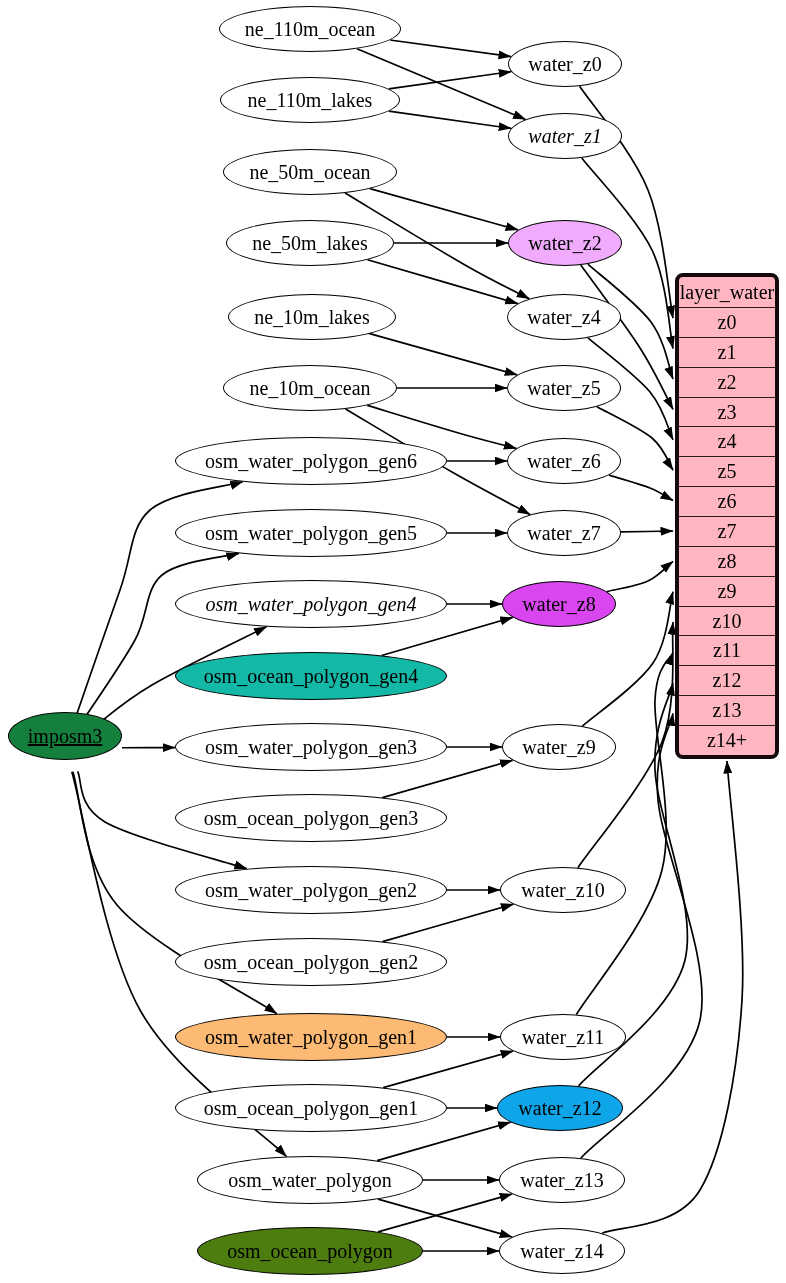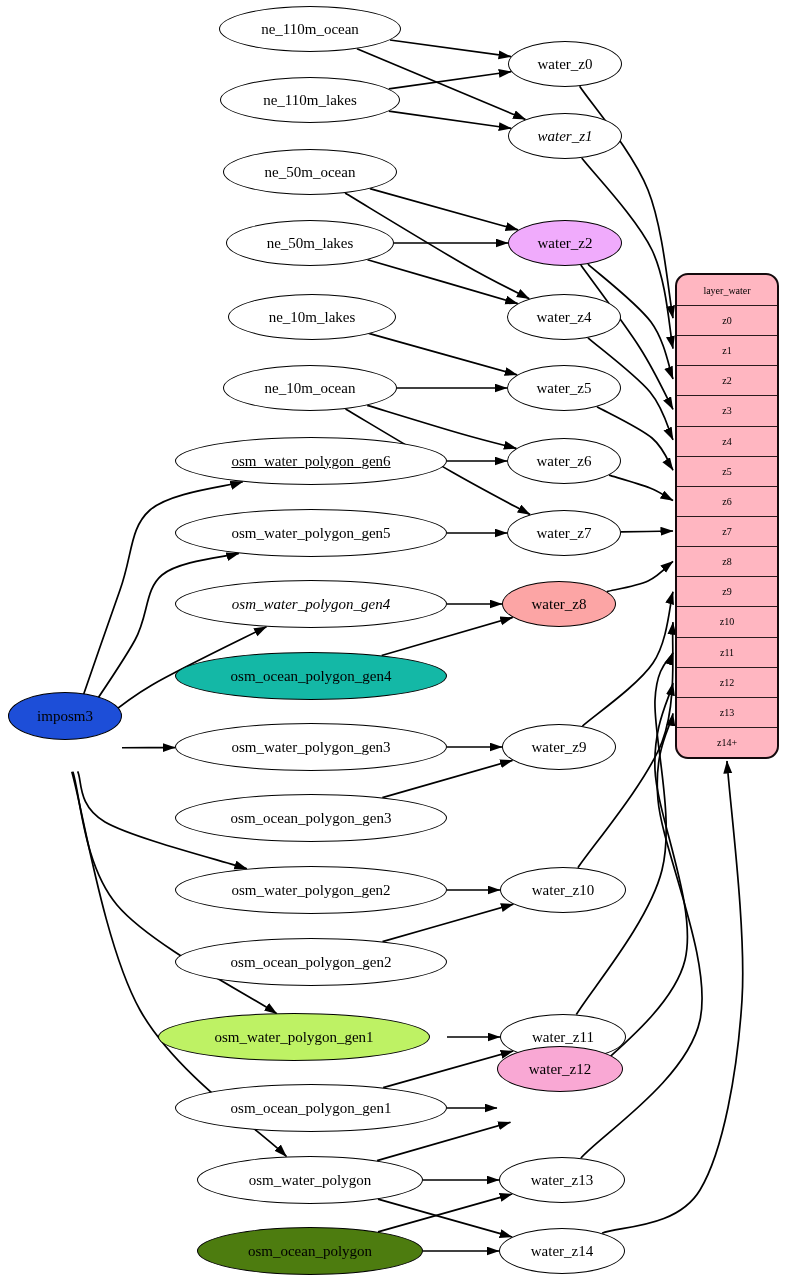--- a/index.html
+++ b/index.html
@@ -12,31 +12,31 @@
     overflow:hidden;
   }
   #edges-svg{position:absolute;left:0;top:0;width:786px;height:1283px;}
   .node{
     position:absolute;
     box-sizing:border-box;
     border:1.6px solid #000;
     border-radius:50%;
     background:#fff;
     display:flex;align-items:center;justify-content:center;
-    font-size:15px;
+    font-size:20px;
     white-space:nowrap;
   }
   .record{
     position:absolute;
     box-sizing:border-box;
-    border:2px solid #0f766e;
-    border-radius:13px;
+    border:4px solid #0f766e;
+    border-radius:8px;
     overflow:hidden;
     display:flex;flex-direction:column;
-    font-size:10px;
+    font-size:20px;
   }
   .record .rheader{
     box-sizing:border-box;
     display:flex;align-items:center;justify-content:center;
     flex:0 0 30px;
   }
   .record .rrow{
     box-sizing:border-box;
     flex:1 1 auto;
     display:flex;align-items:center;justify-content:center;
@@ -124,41 +124,41 @@
         <div class="rrow">z12</div>
         <div class="rrow">z13</div>
         <div class="rrow">z14+</div>
       </div>
       <div class="node" style="left: 219px; top: 6px; width: 182px; height: 46px; background: rgb(255, 255, 255); border-color: rgb(0, 0, 0);">ne_110m_ocean</div>
       <div class="node" style="left: 220px; top: 77px; width: 180px; height: 46px; background: rgb(255, 255, 255); border-color: rgb(0, 0, 0);">ne_110m_lakes</div>
       <div class="node" style="left: 223px; top: 149px; width: 174px; height: 46px; background: rgb(255, 255, 255); border-color: rgb(0, 0, 0);">ne_50m_ocean</div>
       <div class="node" style="left: 226px; top: 220px; width: 168px; height: 46px; background: rgb(255, 255, 255); border-color: rgb(0, 0, 0);">ne_50m_lakes</div>
       <div class="node" style="left: 228px; top: 294px; width: 168px; height: 46px; background: rgb(255, 255, 255); border-color: rgb(0, 0, 0);">ne_10m_lakes</div>
       <div class="node" style="left: 223px; top: 365px; width: 174px; height: 46px; background: rgb(255, 255, 255); border-color: rgb(0, 0, 0);">ne_10m_ocean</div>
-      <div class="node" style="left: 175px; top: 437px; width: 272px; height: 48px; background: rgb(255, 255, 255); border-color: rgb(0, 0, 0); text-decoration: underline;">osm_water_polygon_gen6</div>
+      <div class="node" style="left: 175px; top: 437px; width: 272px; height: 48px; background: rgb(255, 255, 255); border-color: rgb(0, 0, 0);">osm_water_polygon_gen6</div>
       <div class="node" style="left: 175px; top: 509px; width: 272px; height: 48px; background: rgb(255, 255, 255); border-color: rgb(0, 0, 0);">osm_water_polygon_gen5</div>
       <div class="node" style="left: 175px; top: 580px; width: 272px; height: 48px; background: rgb(255, 255, 255); border-color: rgb(0, 0, 0); font-style: italic;">osm_water_polygon_gen4</div>
       <div class="node" style="left: 175px; top: 652px; width: 272px; height: 48px; background: #14b8a6; border-color: rgb(0, 0, 0);">osm_ocean_polygon_gen4</div>
       <div class="node" style="left: 175px; top: 723px; width: 272px; height: 48px; background: rgb(255, 255, 255); border-color: rgb(0, 0, 0);">osm_water_polygon_gen3</div>
       <div class="node" style="left: 175px; top: 794px; width: 272px; height: 48px; background: rgb(255, 255, 255); border-color: rgb(0, 0, 0);">osm_ocean_polygon_gen3</div>
       <div class="node" style="left: 175px; top: 866px; width: 272px; height: 48px; background: rgb(255, 255, 255); border-color: rgb(0, 0, 0);">osm_water_polygon_gen2</div>
       <div class="node" style="left: 175px; top: 938px; width: 272px; height: 48px; background: rgb(255, 255, 255); border-color: rgb(0, 0, 0);">osm_ocean_polygon_gen2</div>
-      <div class="node" style="left: 158px; top: 1013px; width: 272px; height: 48px; background: #bef264; border-color: rgb(0, 0, 0);">osm_water_polygon_gen1</div>
+      <div class="node" style="left: 175px; top: 1013px; width: 272px; height: 48px; background: #fdba74; border-color: rgb(0, 0, 0);">osm_water_polygon_gen1</div>
       <div class="node" style="left: 175px; top: 1084px; width: 272px; height: 48px; background: rgb(255, 255, 255); border-color: rgb(0, 0, 0);">osm_ocean_polygon_gen1</div>
       <div class="node" style="left: 197px; top: 1156px; width: 226px; height: 48px; background: rgb(255, 255, 255); border-color: rgb(0, 0, 0);">osm_water_polygon</div>
       <div class="node" style="left: 197px; top: 1227px; width: 226px; height: 48px; background: #4d7c0f; border-color: rgb(0, 0, 0);">osm_ocean_polygon</div>
-      <div class="node" style="left: 8px; top: 692px; width: 114px; height: 48px; background: #1d4ed8; border-color: rgb(0, 0, 0);">imposm3</div>
+      <div class="node" style="left: 8px; top: 712px; width: 114px; height: 48px; background: #15803d; border-color: rgb(0, 0, 0); text-decoration: underline;">imposm3</div>
       <div class="node" style="left: 508px; top: 41px; width: 114px; height: 46px; background: rgb(255, 255, 255); border-color: rgb(0, 0, 0);">water_z0</div>
       <div class="node" style="left: 508px; top: 113px; width: 114px; height: 46px; background: rgb(255, 255, 255); border-color: rgb(0, 0, 0); font-style: italic;">water_z1</div>
       <div class="node" style="left: 508px; top: 220px; width: 114px; height: 46px; background: #f0abfc; border-color: rgb(0, 0, 0);">water_z2</div>
       <div class="node" style="left: 507px; top: 294px; width: 114px; height: 46px; background: rgb(255, 255, 255); border-color: rgb(0, 0, 0);">water_z4</div>
       <div class="node" style="left: 507px; top: 365px; width: 114px; height: 46px; background: rgb(255, 255, 255); border-color: rgb(0, 0, 0);">water_z5</div>
       <div class="node" style="left: 507px; top: 438px; width: 114px; height: 46px; background: rgb(255, 255, 255); border-color: rgb(0, 0, 0);">water_z6</div>
       <div class="node" style="left: 507px; top: 510px; width: 114px; height: 46px; background: rgb(255, 255, 255); border-color: rgb(0, 0, 0);">water_z7</div>
-      <div class="node" style="left: 502px; top: 581px; width: 114px; height: 46px; background: #fca5a5; border-color: rgb(0, 0, 0);">water_z8</div>
+      <div class="node" style="left: 502px; top: 581px; width: 114px; height: 46px; background: #d946ef; border-color: rgb(0, 0, 0);">water_z8</div>
       <div class="node" style="left: 502px; top: 724px; width: 114px; height: 46px; background: rgb(255, 255, 255); border-color: rgb(0, 0, 0);">water_z9</div>
       <div class="node" style="left: 500px; top: 867px; width: 126px; height: 46px; background: rgb(255, 255, 255); border-color: rgb(0, 0, 0);">water_z10</div>
       <div class="node" style="left: 500px; top: 1014px; width: 126px; height: 46px; background: rgb(255, 255, 255); border-color: rgb(0, 0, 0);">water_z11</div>
-      <div class="node" style="left: 497px; top: 1046px; width: 126px; height: 46px; background: #f9a8d4; border-color: rgb(0, 0, 0);">water_z12</div>
+      <div class="node" style="left: 497px; top: 1085px; width: 126px; height: 46px; background: #0ea5e9; border-color: rgb(0, 0, 0);">water_z12</div>
       <div class="node" style="left: 499px; top: 1157px; width: 126px; height: 46px; background: rgb(255, 255, 255); border-color: rgb(0, 0, 0);">water_z13</div>
       <div class="node" style="left: 499px; top: 1228px; width: 126px; height: 46px; background: rgb(255, 255, 255); border-color: rgb(0, 0, 0);">water_z14</div>
     </div>
 </div>
 
 </body></html>

